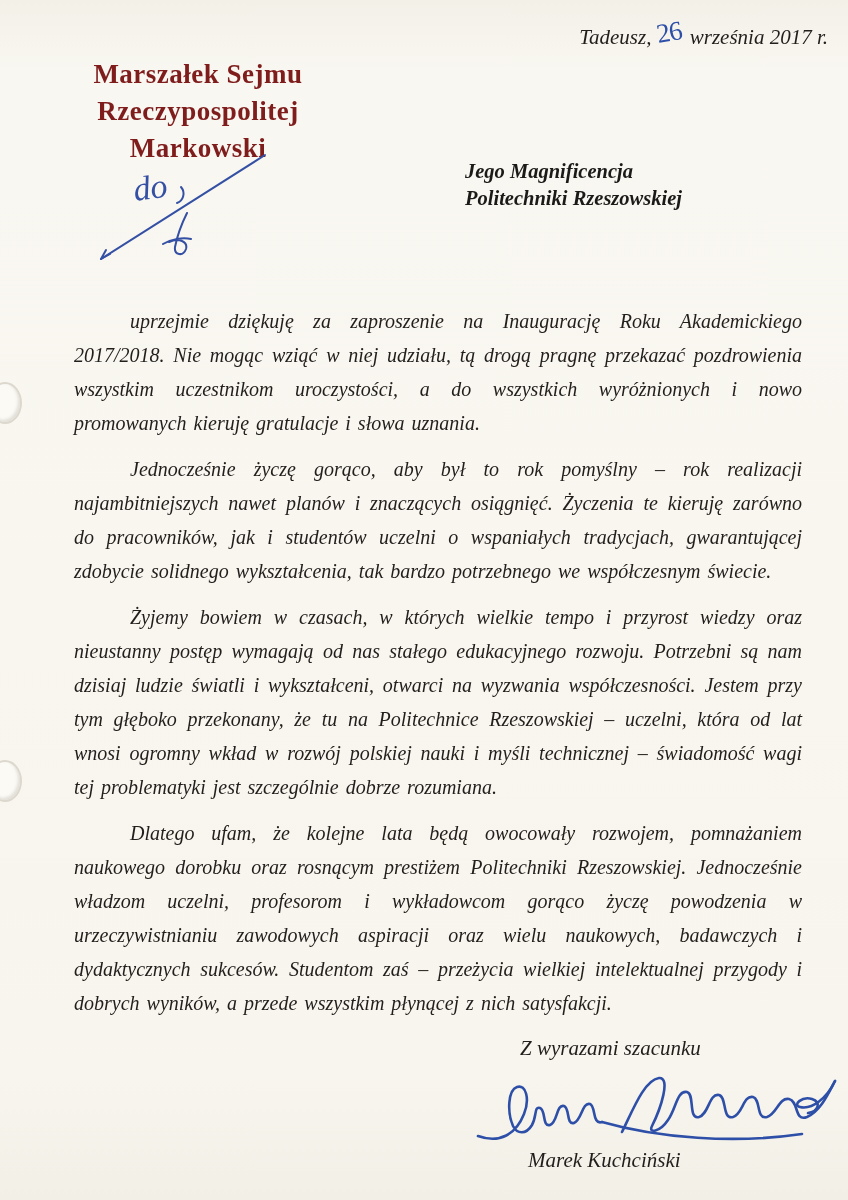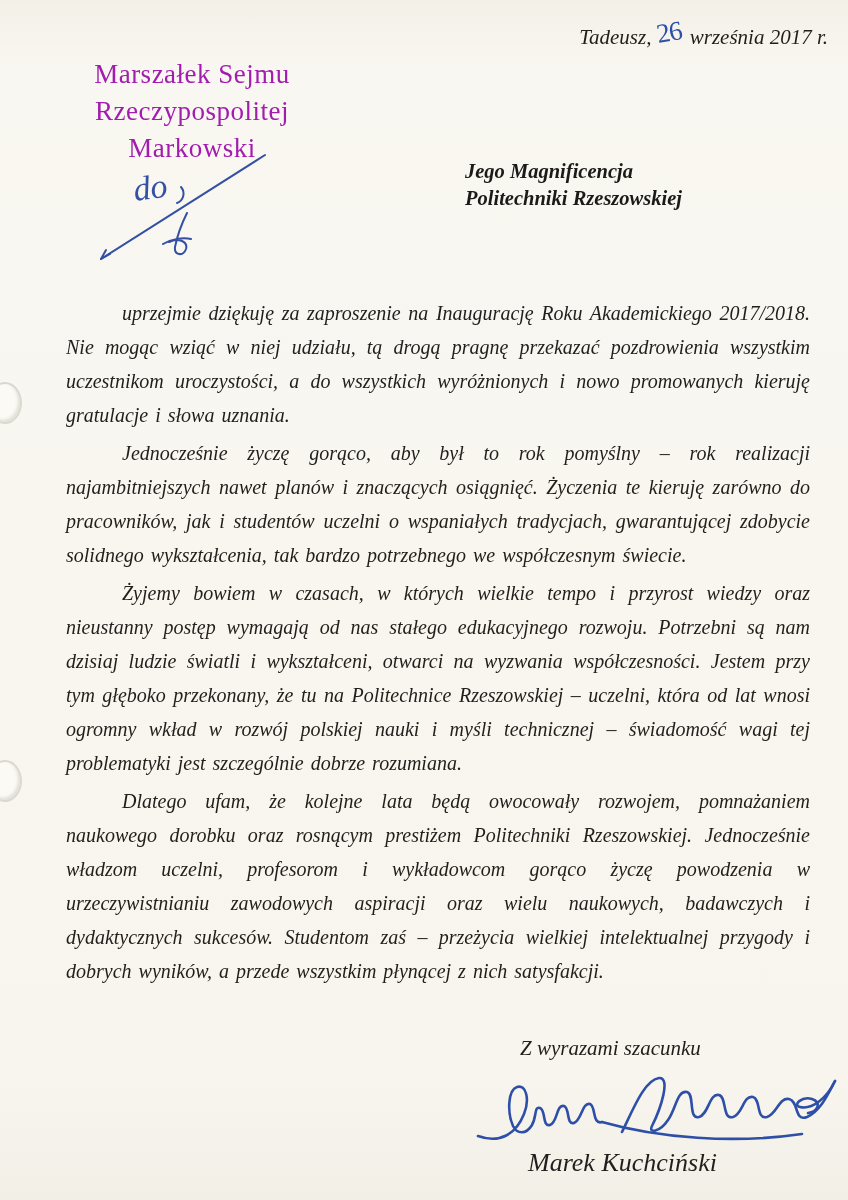--- a/index.html
+++ b/index.html
@@ -33,28 +33,28 @@
     font-style: normal;
     color: #2d4fa8;
     font-size: 27px;
     transform: rotate(-10deg) translateY(-3px);
     margin: 0 2px 0 6px;
     letter-spacing: -1px;
   }
   .letterhead {
     position: absolute;
     top: 56px;
-    left: 46px;
+    left: 52px;
     width: 292px;
     text-align: center;
-    font-weight: 400;
+    font-weight: 700;
     font-size: 27px;
     line-height: 37px;
     letter-spacing: 0.5px;
-    color: #a21caf;
+    color: #7f1d1d;
   }
   
   .annotation-svg {
     position: absolute;
     top: 143px;
     left: 93px;
     width: 218px;
     height: 132px;
   }
   .annotation-svg path {
@@ -90,21 +90,21 @@
     font-style: italic;
     font-size: 20px;
     line-height: 34px;
     word-spacing: 2px;
   }
   .salutation {
     margin: 0 0 14px 0;
     text-indent: 56px;
   }
   .body-block p.para {
-    margin: 4px;
+    margin: 12px;
     text-indent: 56px;
     text-align: justify;
   }
   
   .closing {
     position: absolute;
     top: 1036px;
     left: 520px;
     font-style: italic;
     font-size: 21px;
@@ -121,21 +121,21 @@
     stroke-width: 2.6;
     fill: none;
     stroke-linecap: round;
     stroke-linejoin: round;
   }
   .typed-name {
     position: absolute;
     top: 1148px;
     left: 528px;
     font-style: italic;
-    font-size: 26px;
+    font-size: 21px;
   }
   
   .punch-hole {
     position: absolute;
     left: -12px;
     width: 30px;
     height: 38px;
     border-radius: 50%;
     background: #fbfaf5;
     border: 2px solid #dcd8ce;

